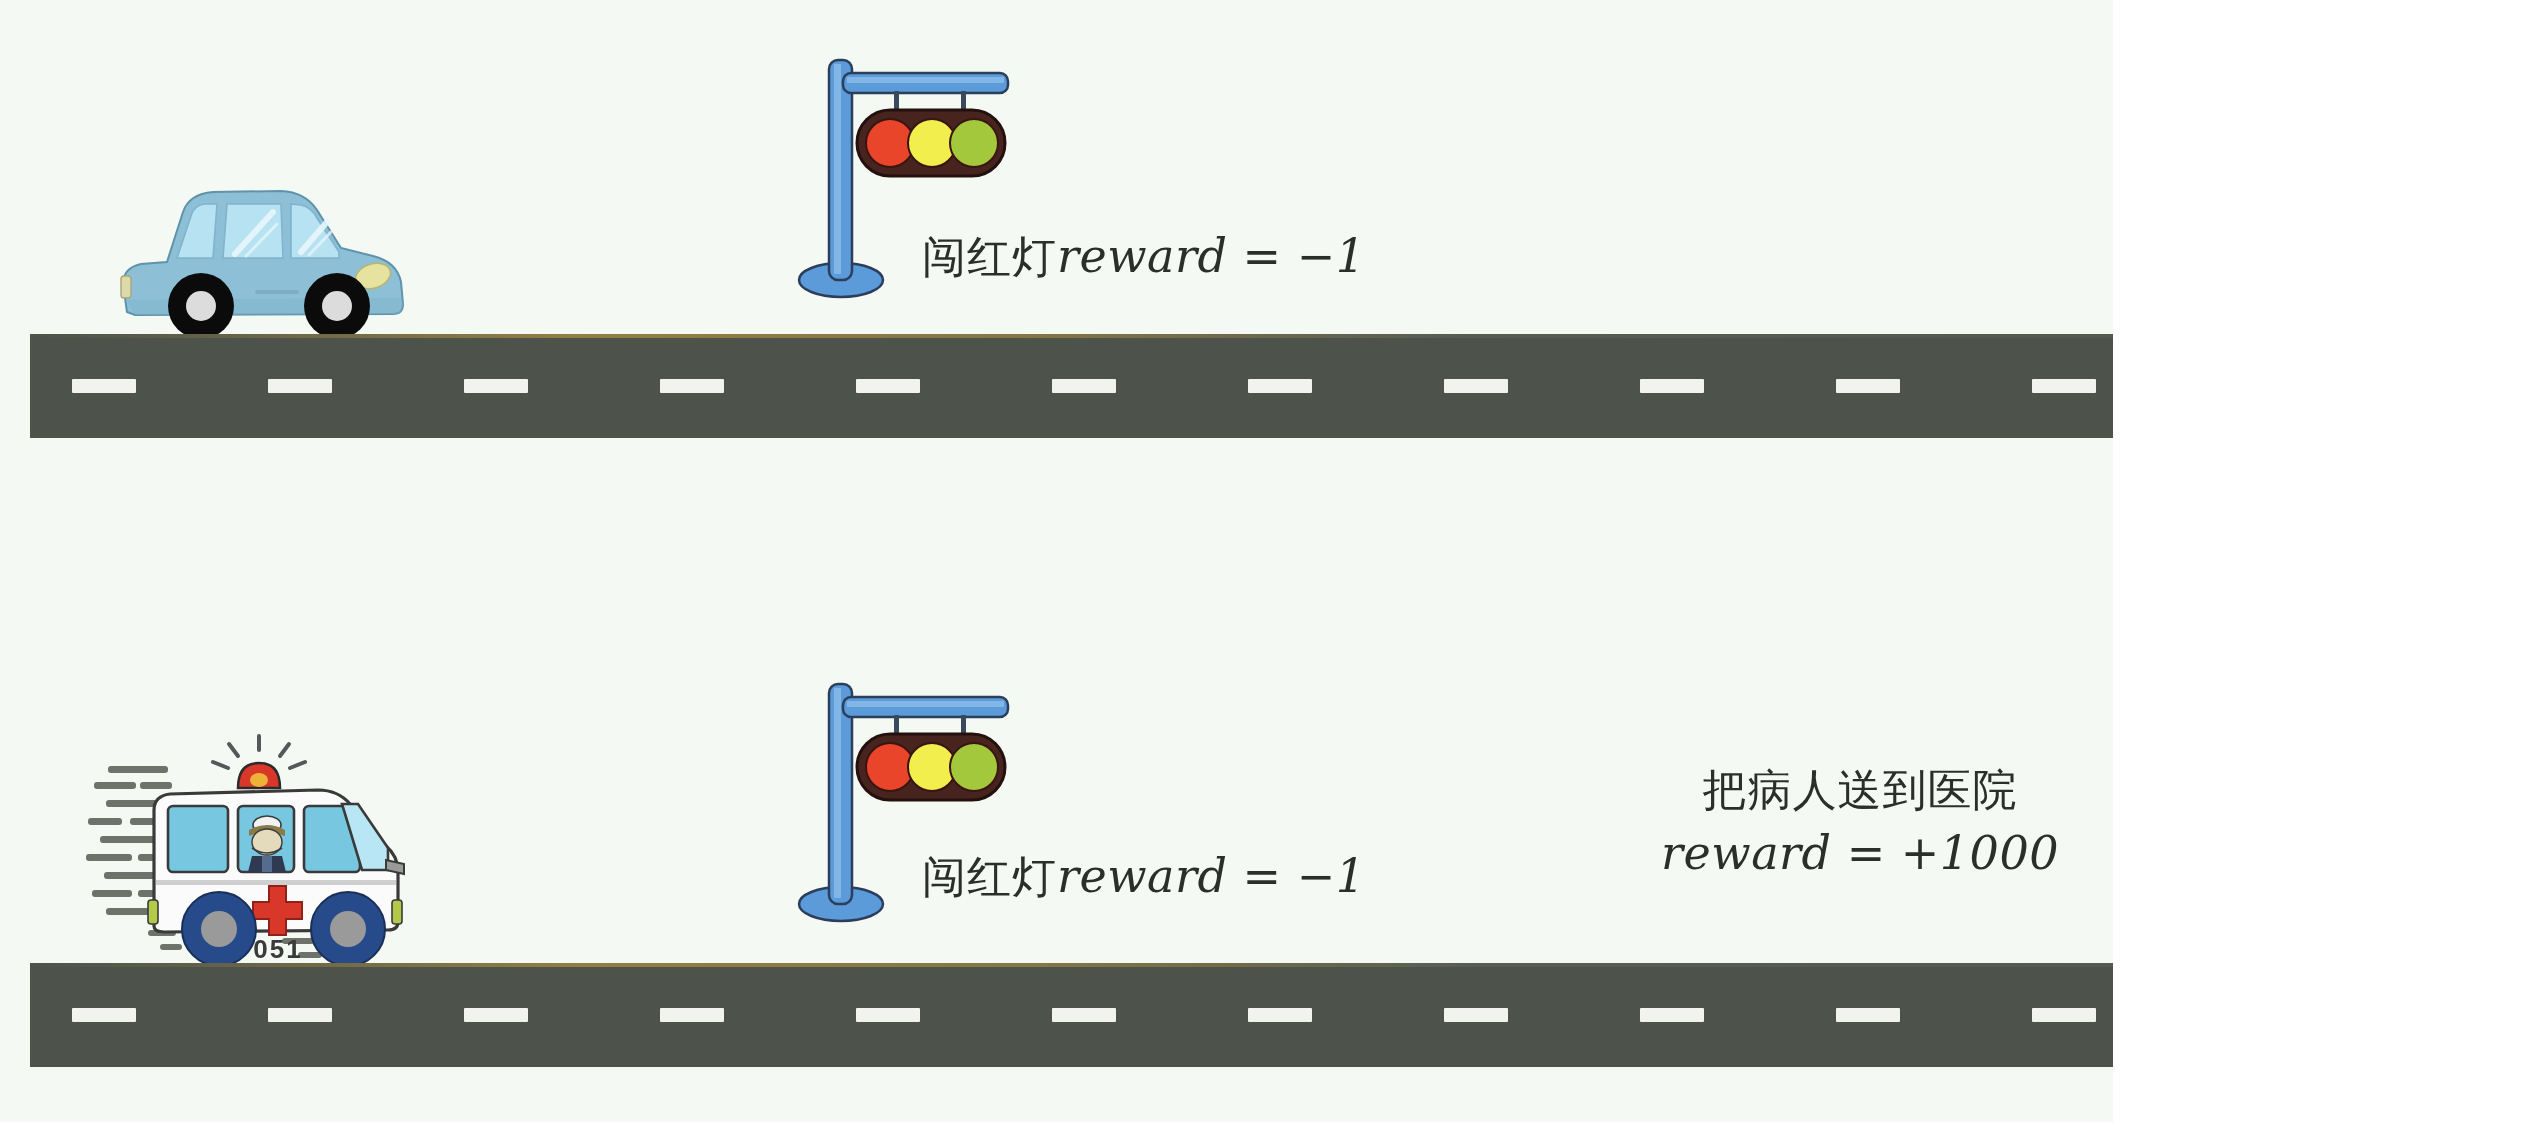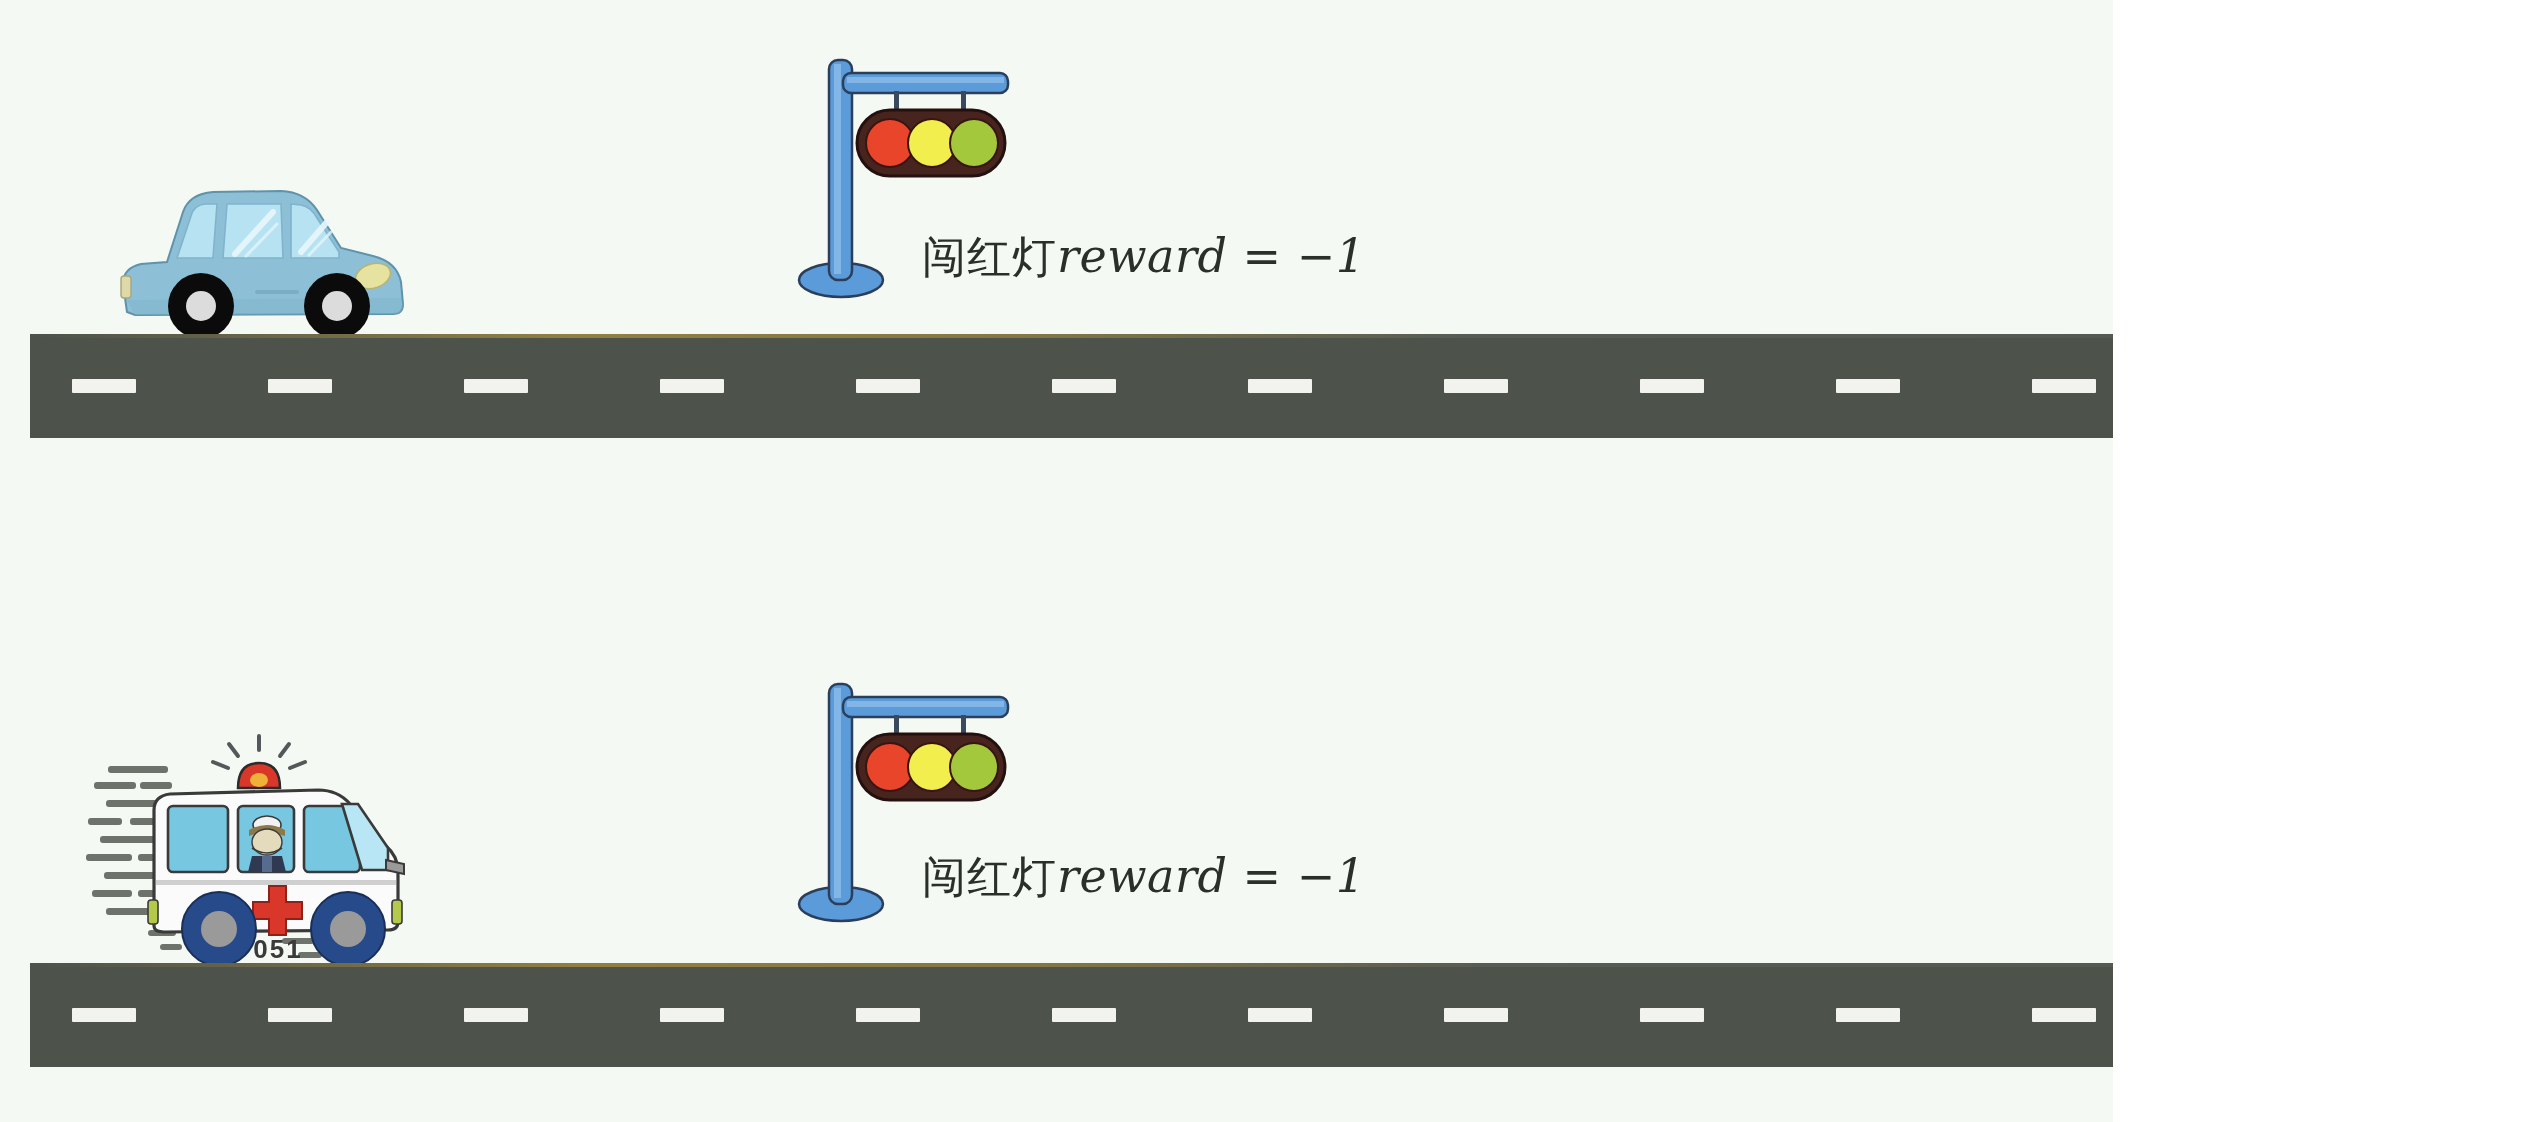--- a/index.html
+++ b/index.html
@@ -258,20 +258,24 @@
       <circle cx="105" cy="95" r="24" fill="#e8452a" stroke="#3a1410" stroke-width="2"></circle>
       <circle cx="147" cy="95" r="24" fill="#f2ee4e" stroke="#3a1410" stroke-width="2"></circle>
       <circle cx="189" cy="95" r="24" fill="#a4c83c" stroke="#3a1410" stroke-width="2"></circle>
     </svg>
   </div>
 
   <div class="label" style="left:922px; top:848px;">
     <span class="cn">闯红灯</span><span class="math">reward = −1</span>
   </div>
 
+  <div class="label center-block" style="left:1660px; top:762px; width:400px;">
+    <span class="line cn">把病人送到医院</span>
+    <span class="line math" style="margin-top:8px;">reward = +1000</span>
+  </div>
 
   <div class="hospital" style="left:2108px; top:595px; width:430px; height:375px;">
     <svg viewBox="0 0 430 375" width="430" height="375">
 
       <g fill="none" stroke="#8a8f88" stroke-width="2.4" stroke-dasharray="3 5" stroke-linecap="round">
         <path d="M 14 78 Q 10 58 30 56 Q 34 38 56 42 Q 70 26 90 38 Q 112 30 118 50
                  Q 140 50 138 70 Q 136 88 114 86 L 30 88 Q 14 88 14 78 Z"></path>
         <path d="M 178 46 Q 172 22 196 18 Q 206 0 232 6 Q 256 -2 262 20
                  Q 286 20 284 44 Q 282 64 256 62 L 198 64 Q 178 62 178 46 Z"></path>
         <path d="M 300 30 Q 296 12 318 10 Q 328 -4 350 2 Q 372 -4 378 16

